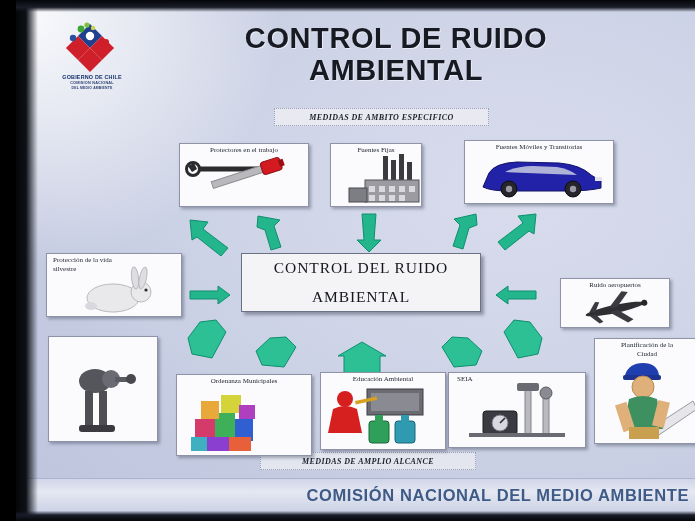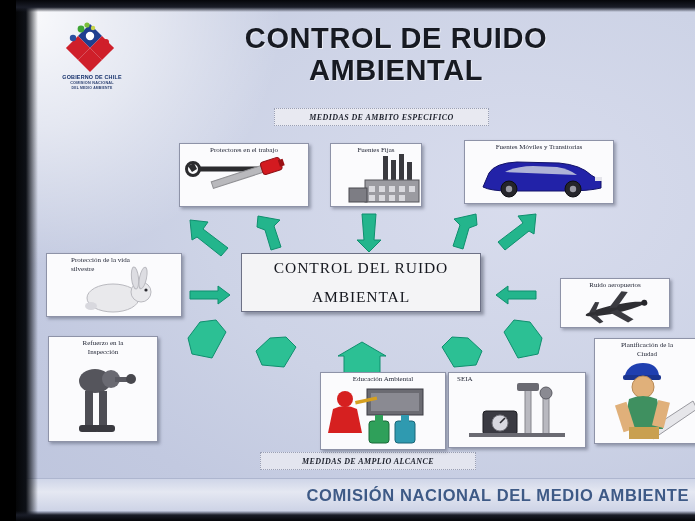--- a/index.html
+++ b/index.html
@@ -291,49 +291,64 @@
         <circle cx="48" cy="48" r="11" fill="#e0b07a" stroke="#b88a56"></circle>
         <path d="M34 60 q14 -6 28 0 l6 30 -40 0 z" fill="#3f9060"></path>
         <rect x="24" y="64" width="12" height="28" transform="rotate(-18 30 78)" fill="#e0b07a"></rect>
         <rect x="60" y="62" width="12" height="26" transform="rotate(14 66 75)" fill="#e0b07a"></rect>
         <rect x="34" y="88" width="30" height="12" fill="#c9a050"></rect>
       </svg>
     </div>
   </div>
 
   <div class="item" style="left:30px;top:253px;width:134px;height:62px;">
-    <div class="cap" style="text-align:left;padding-left:24px;"><span>Protección de la vida<br>silvestre</span></div>
+    <div class="cap" style="text-align:left;padding-left:6px;"><span>Protección de la vida<br>silvestre</span></div>
     <div class="art">
       <svg width="134" height="62" viewBox="0 0 134 62">
         <ellipse cx="66" cy="44" rx="26" ry="14" fill="#e9e9ec" stroke="#b9b9bf"></ellipse>
         <circle cx="94" cy="38" r="10" fill="#e9e9ec" stroke="#b9b9bf"></circle>
         <ellipse cx="96" cy="24" rx="3.5" ry="11" transform="rotate(12 96 24)" fill="#ddddE2" stroke="#b9b9bf"></ellipse>
         <ellipse cx="88" cy="24" rx="3.5" ry="11" transform="rotate(-6 88 24)" fill="#ddddE2" stroke="#b9b9bf"></ellipse>
         <circle cx="99" cy="36" r="1.6" fill="#2a2a30"></circle>
         <ellipse cx="44" cy="52" rx="6" ry="4" fill="#d8d8de"></ellipse>
       </svg>
     </div>
   </div>
 
   <div class="item" style="left:32px;top:336px;width:108px;height:104px;">
-    <div class="cap"><span>Refuerzo en la<br>Inspección</span></div>
     <div class="art">
       <svg width="108" height="104" viewBox="0 0 108 104">
         <ellipse cx="46" cy="44" rx="16" ry="12" fill="#55555c"></ellipse>
         <circle cx="62" cy="42" r="9" fill="#6a6a72"></circle>
         <rect x="66" y="40" width="16" height="5" fill="#5a5a62"></rect>
         <circle cx="82" cy="42" r="5" fill="#48484e"></circle>
         <rect x="36" y="54" width="8" height="36" fill="#4e4e55"></rect>
         <rect x="50" y="54" width="8" height="36" fill="#4e4e55"></rect>
         <rect x="30" y="88" width="20" height="7" rx="3" fill="#3a3a40"></rect>
         <rect x="46" y="88" width="20" height="7" rx="3" fill="#3a3a40"></rect>
       </svg>
     </div>
   </div>
 
+  <div class="item" style="left:160px;top:374px;width:134px;height:80px;">
+    <div class="cap"><span>Ordenanza Municipales</span></div>
+    <div class="art">
+      <svg width="134" height="80" viewBox="0 0 134 80">
+        <rect x="18" y="44" width="20" height="22" fill="#d43a6a"></rect>
+        <rect x="38" y="38" width="20" height="28" fill="#3fb05a"></rect>
+        <rect x="58" y="44" width="18" height="22" fill="#2f5fd0"></rect>
+        <rect x="24" y="26" width="18" height="18" fill="#e8a93a"></rect>
+        <rect x="44" y="20" width="20" height="18" fill="#d4d43a"></rect>
+        <rect x="62" y="30" width="16" height="14" fill="#b03fc0"></rect>
+        <rect x="30" y="62" width="22" height="14" fill="#8a3fd0"></rect>
+        <rect x="52" y="62" width="22" height="14" fill="#e8603a"></rect>
+        <rect x="14" y="62" width="16" height="14" fill="#3fb0c0"></rect>
+      </svg>
+    </div>
+  </div>
 
   <div class="item" style="left:304px;top:372px;width:124px;height:76px;">
     <div class="cap"><span>Educación Ambiental</span></div>
     <div class="art">
       <svg width="124" height="76" viewBox="0 0 124 76">
         <rect x="46" y="16" width="56" height="26" fill="#6b6b72" stroke="#3d3d44"></rect>
         <rect x="50" y="20" width="48" height="18" fill="#8a8a92"></rect>
         <circle cx="24" cy="26" r="8" fill="#d62020"></circle>
         <path d="M12 36 q12 -6 24 0 l5 24 -34 0 z" fill="#d62020"></path>
         <rect x="34" y="28" width="22" height="3.5" transform="rotate(-12 34 28)" fill="#d6a020"></rect>

